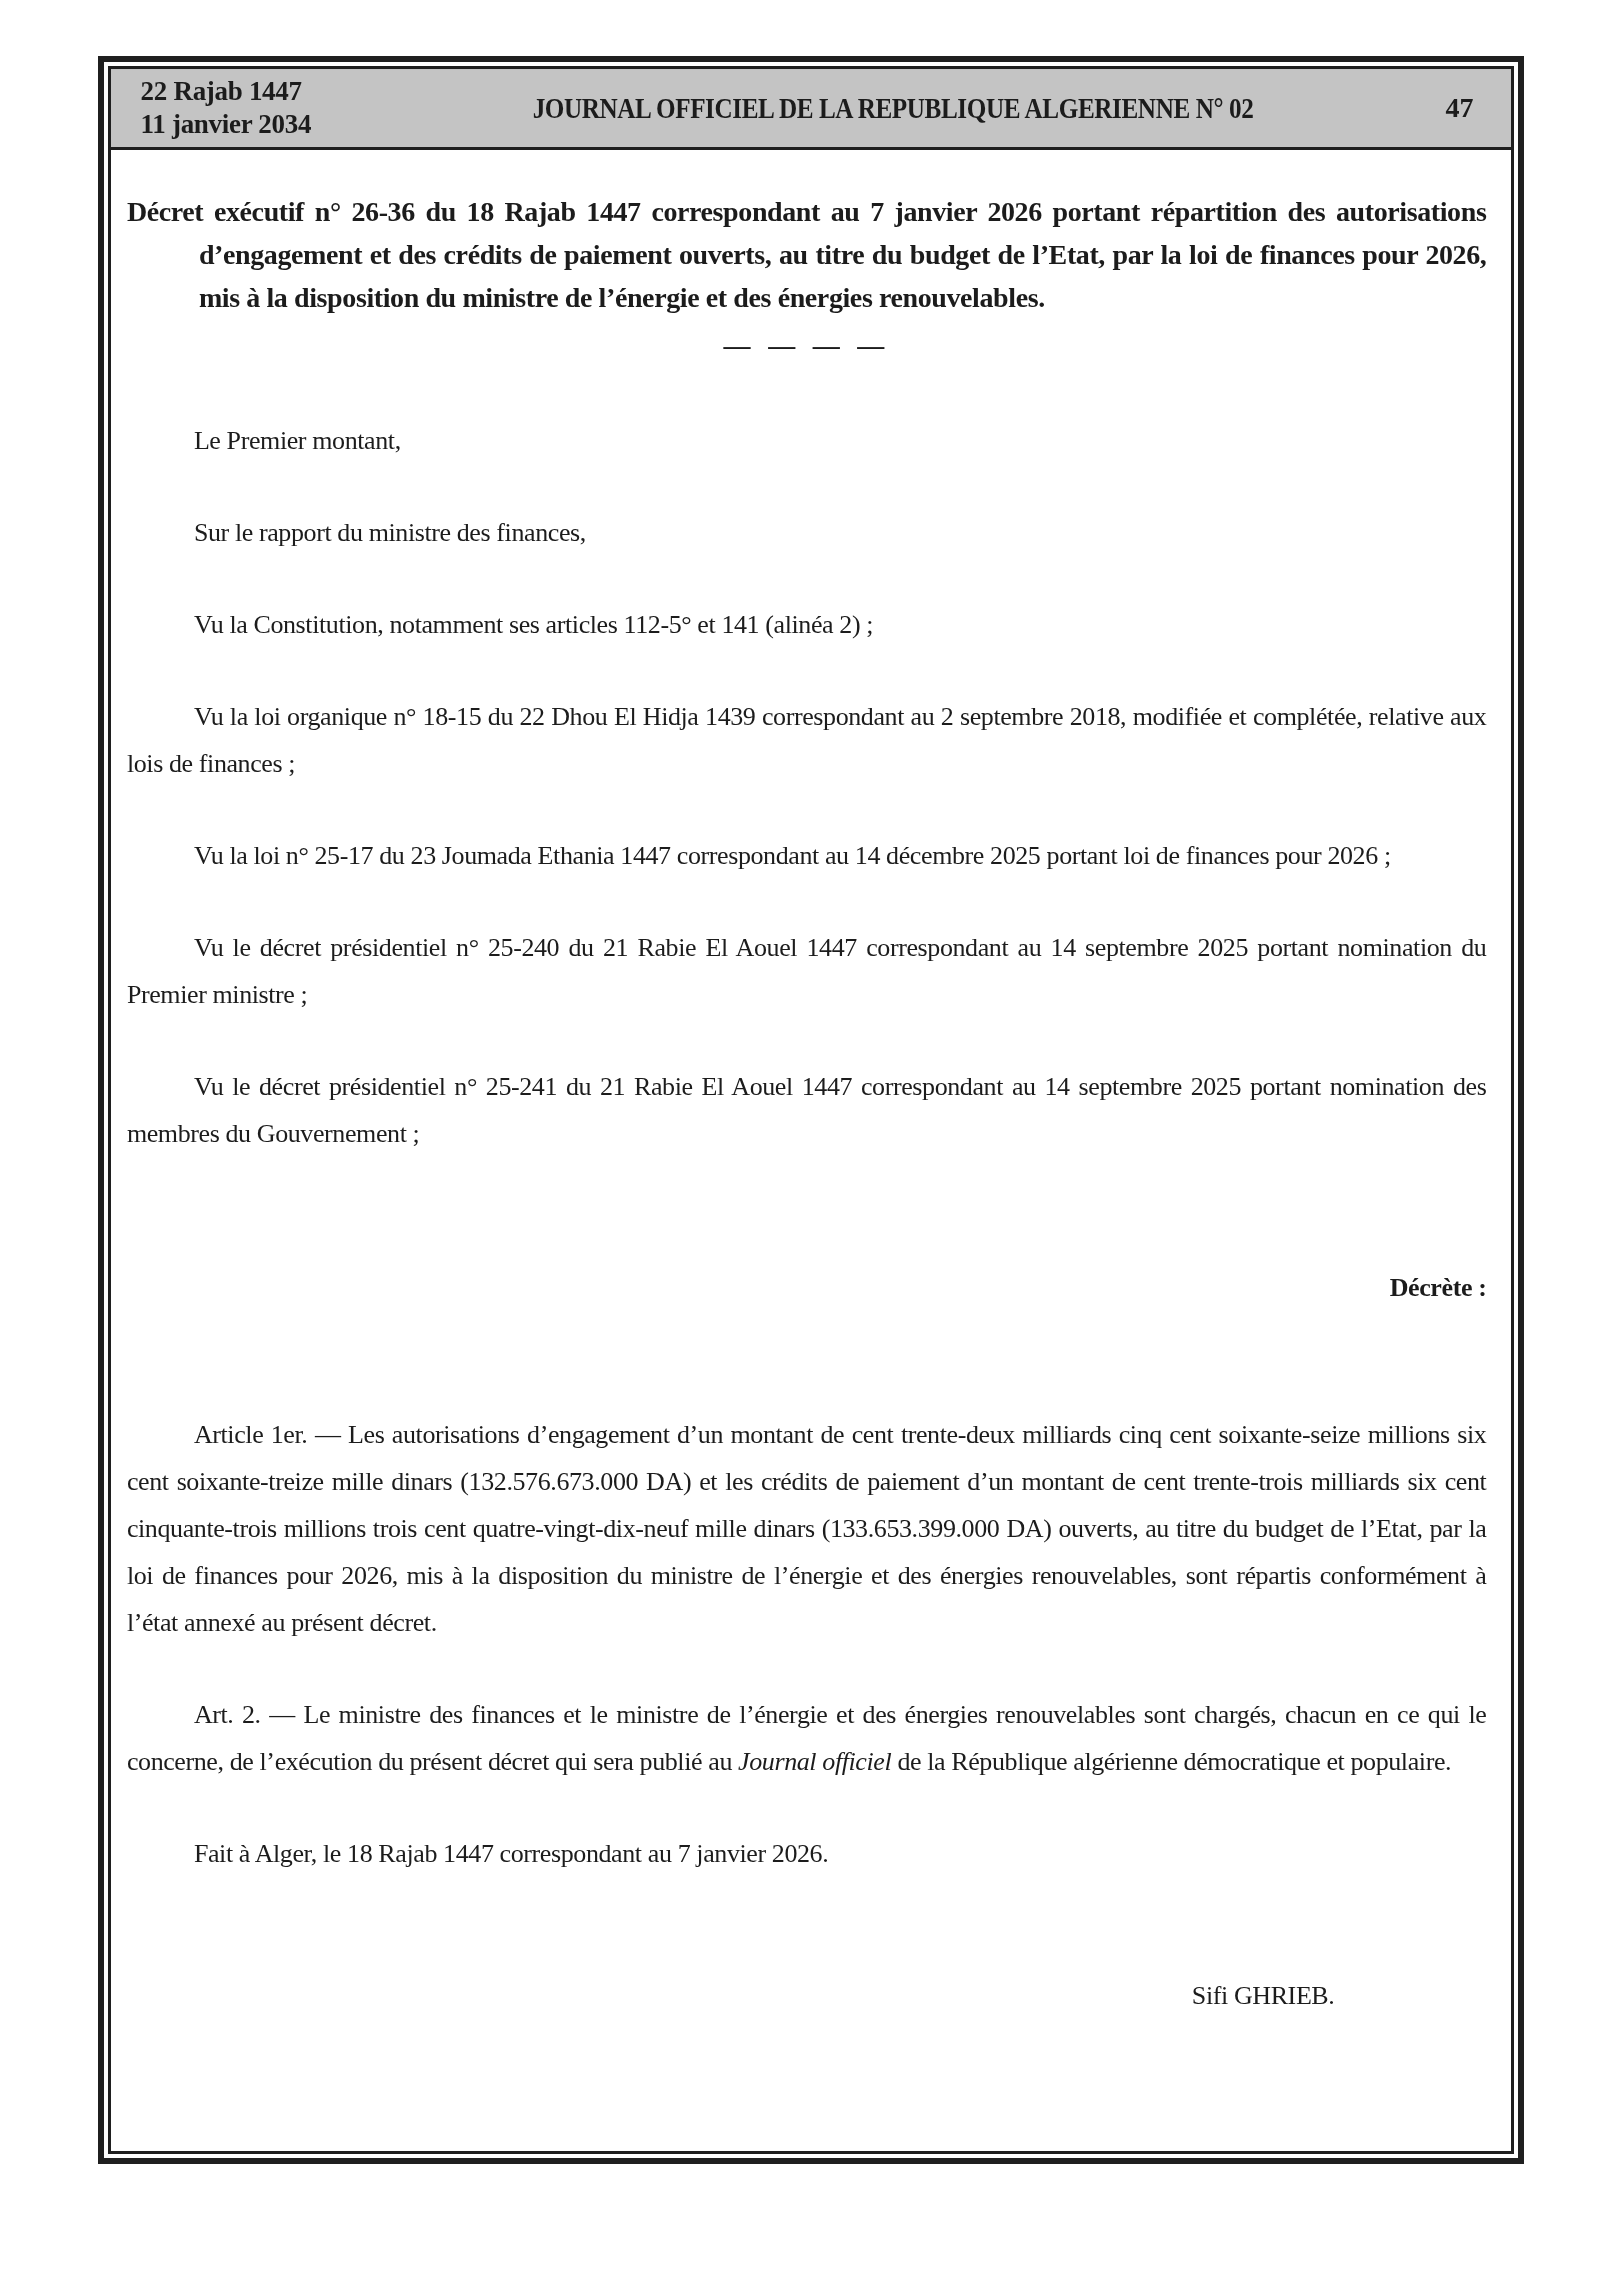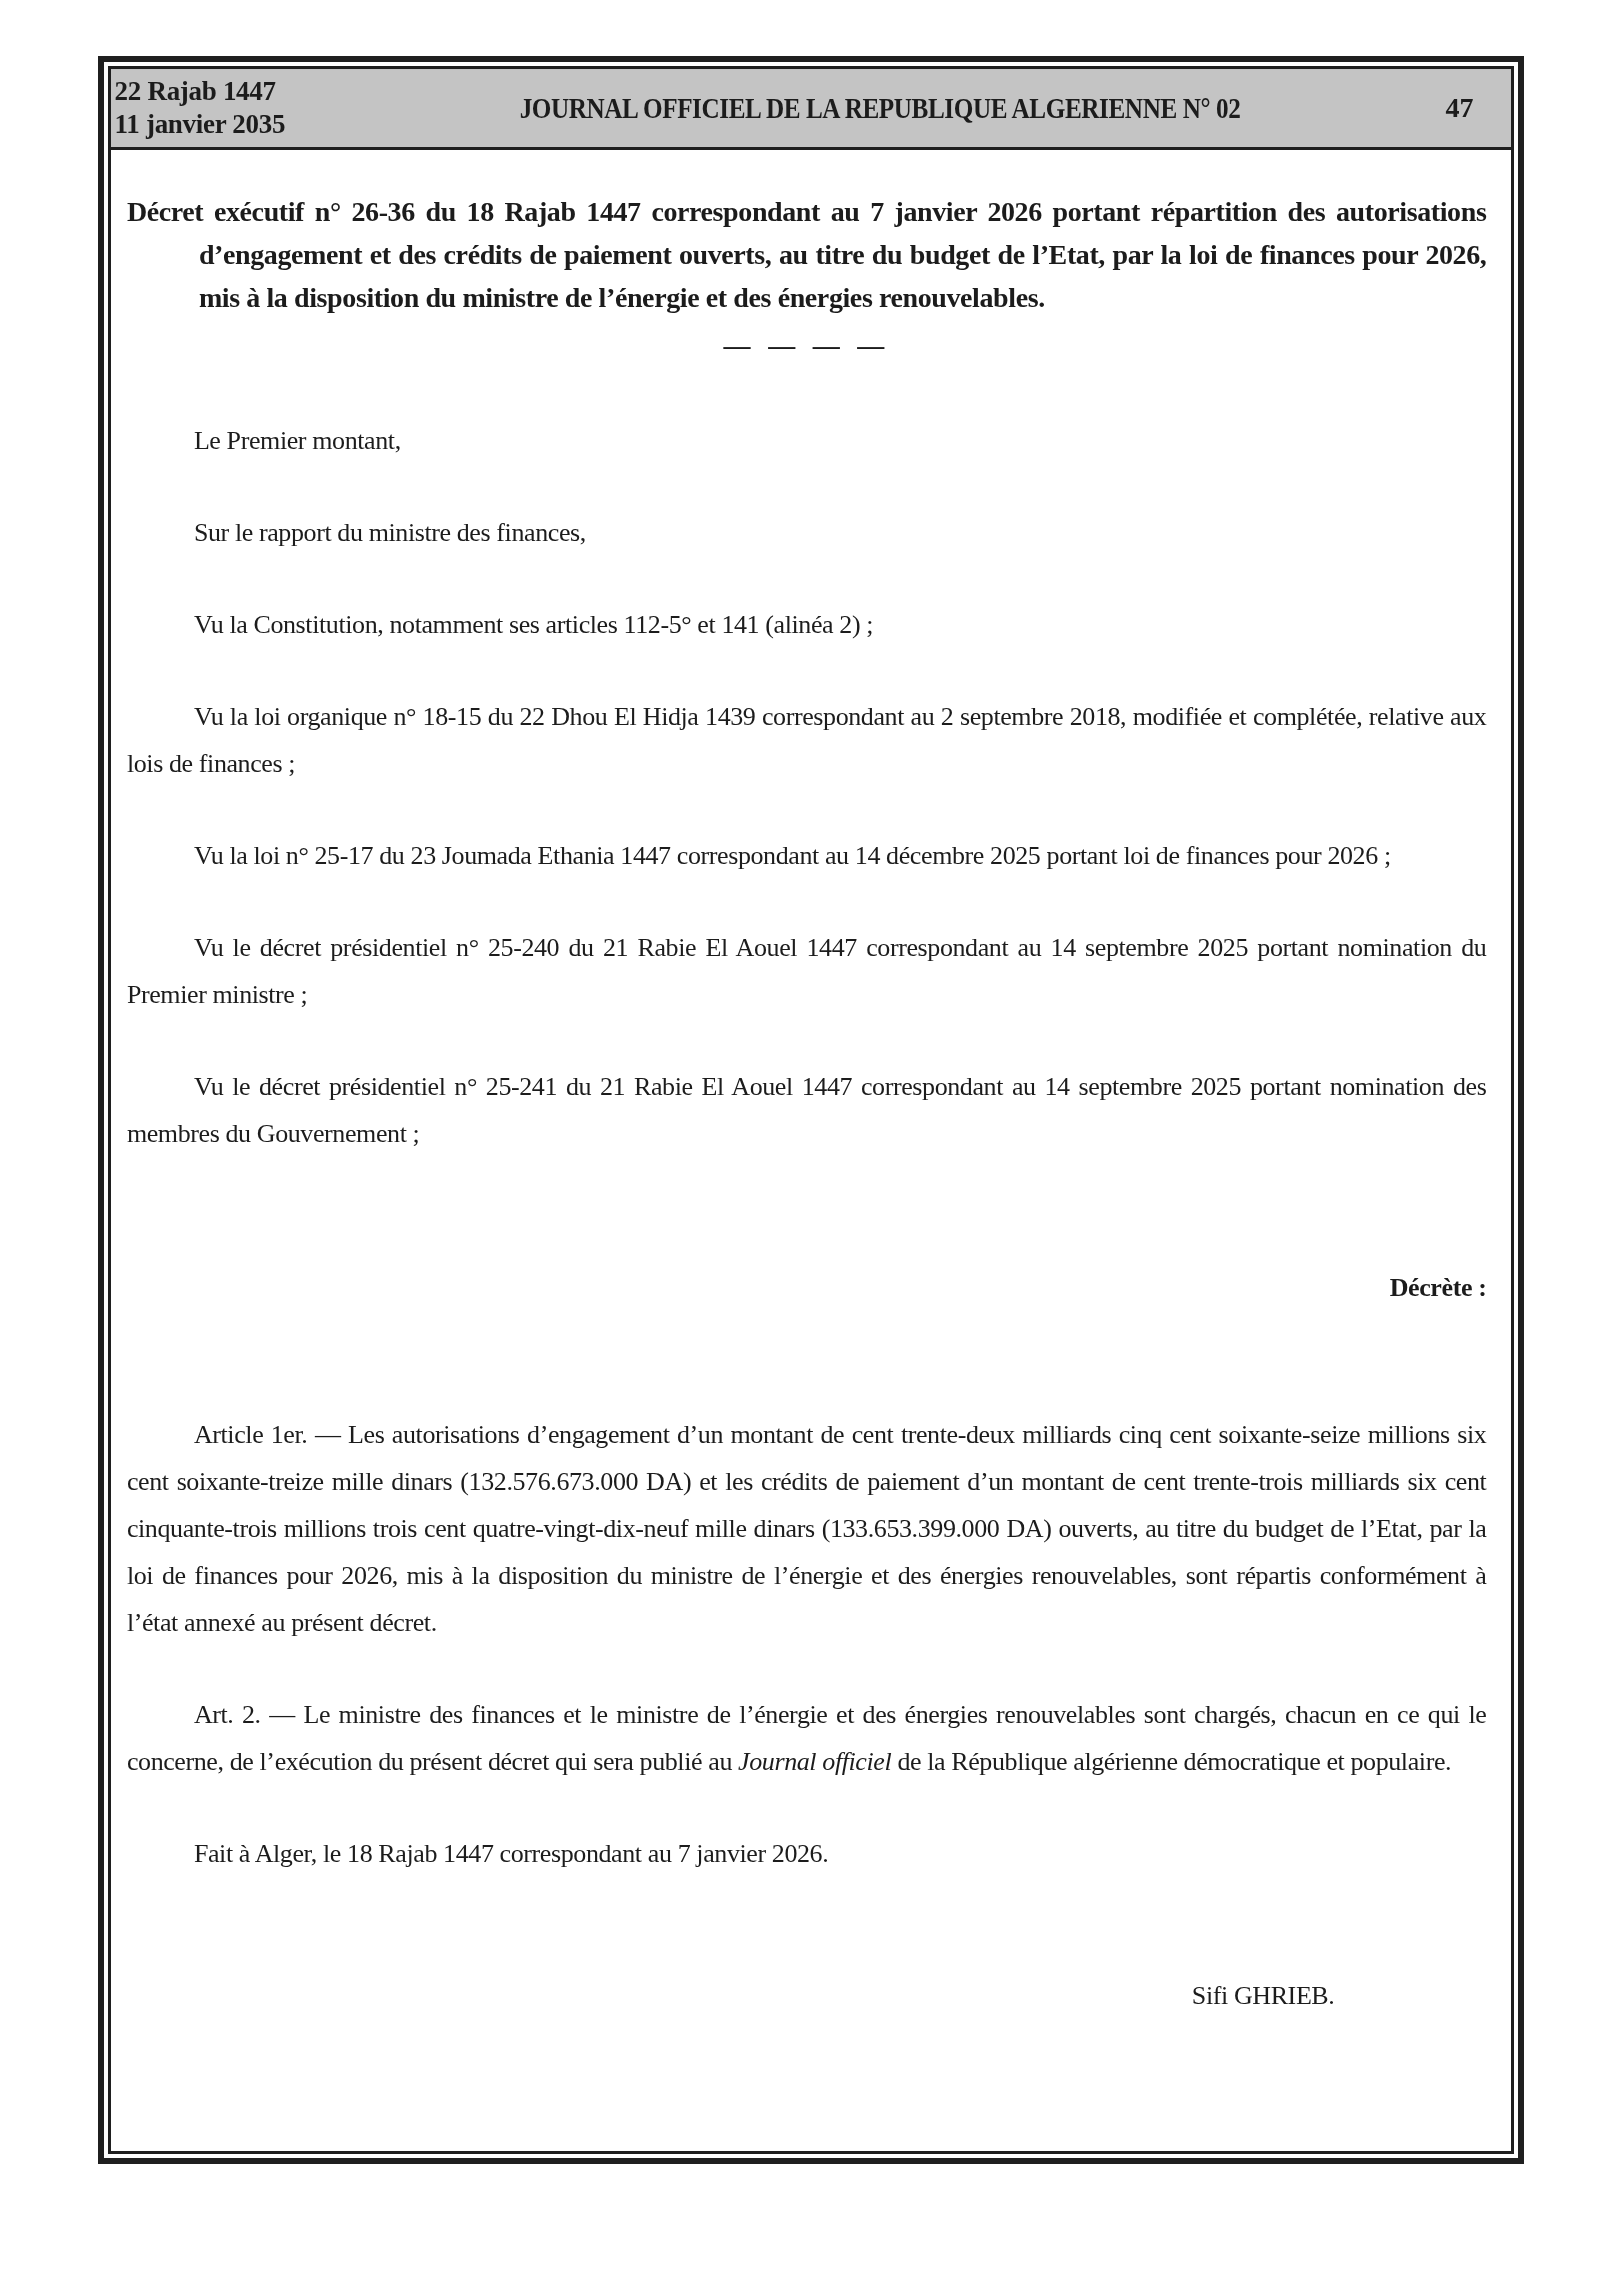--- a/index.html
+++ b/index.html
@@ -44,21 +44,21 @@
     height: 81px;
     flex: 0 0 81px;
     background: #c4c4c4;
     border-bottom: 3.6px solid #1f1f1f;
     display: flex;
     align-items: center;
     box-sizing: border-box;
   }
   .band-dates {
     flex: 0 0 244px;
-    padding-left: 4px;
+    padding-left: 30px;
     font-weight: bold;
     font-size: 27px;
     line-height: 33px;
     letter-spacing: -0.3px;
     white-space: nowrap;
   }
   .band-center {
     flex: 1 1 auto;
     text-align: center;
     font-weight: bold;
@@ -129,21 +129,21 @@
 </style>
 </head>
 <body>
 
 <div class="frame-outer">
   <div class="frame-inner">
 
     <div class="band">
       <div class="band-dates">
         <div>22 Rajab 1447</div>
-        <div>11 janvier 2035</div>
+        <div>11 janvier 2034</div>
       </div>
       <div class="band-center">
         <span class="squeeze">JOURNAL OFFICIEL DE LA REPUBLIQUE ALGERIENNE N° 02</span>
       </div>
       <div class="band-page">47</div>
     </div>
 
     <div class="content">
       <div class="doc-title">Décret exécutif n° 26-36 du 18 Rajab 1447 correspondant au 7 janvier 2026 portant répartition des autorisations d’engagement et des crédits de paiement ouverts, au titre du budget de l’Etat, par la loi de finances pour 2026, mis à la disposition du ministre de l’énergie et des énergies renouvelables.</div>
       <div class="separator">— — — —</div>

